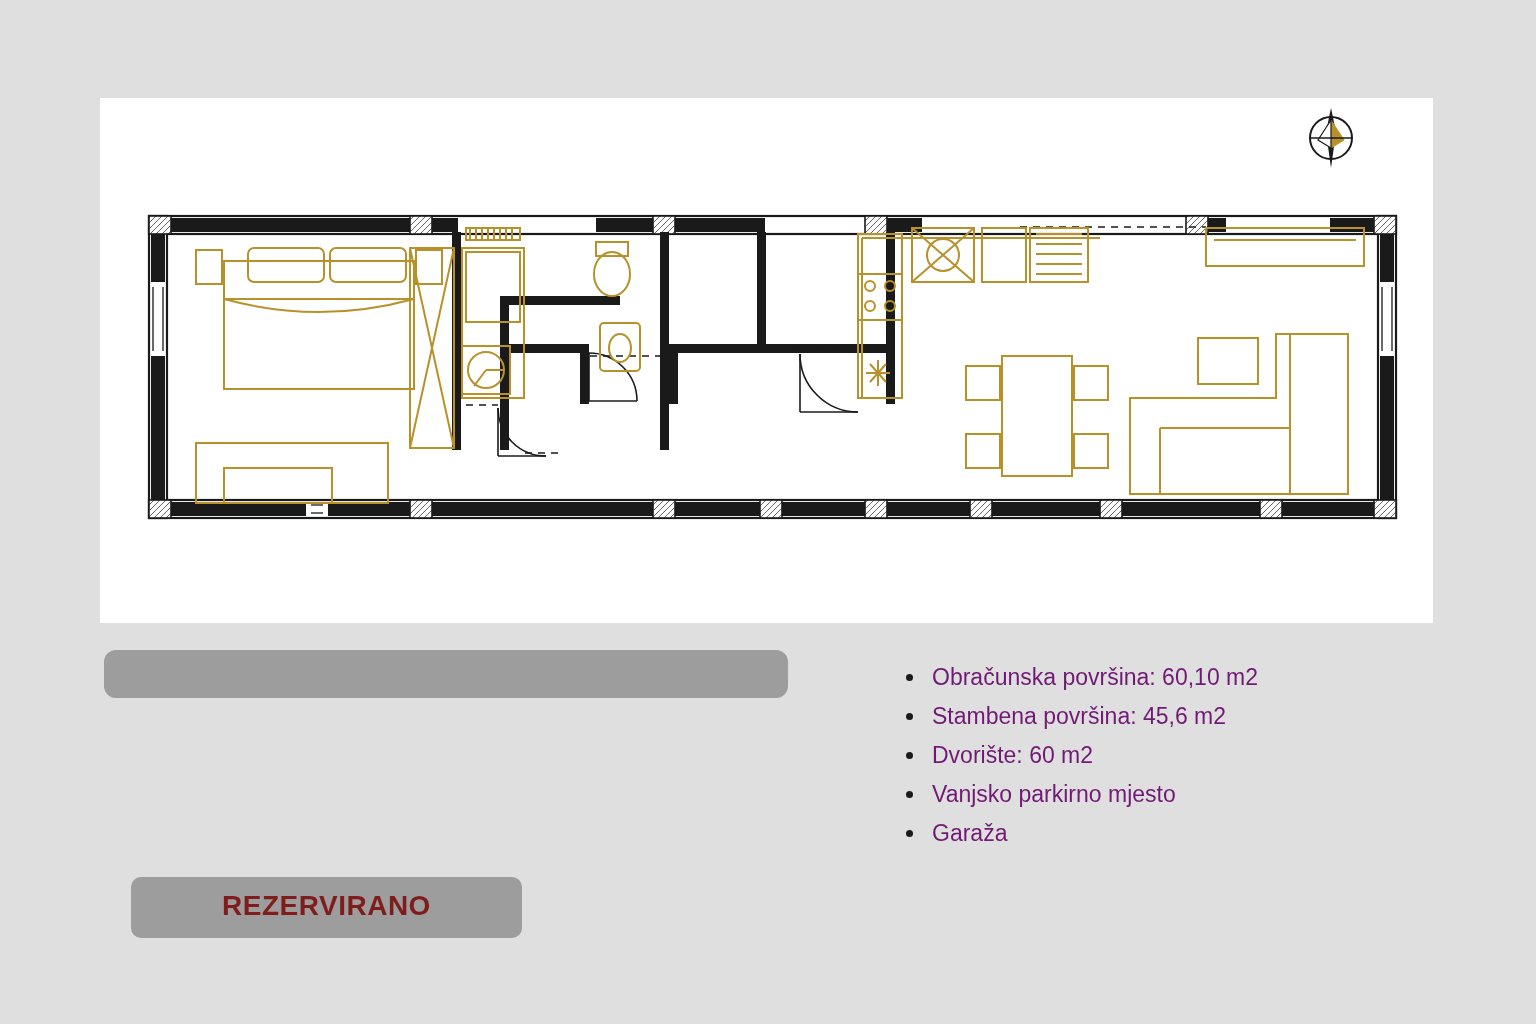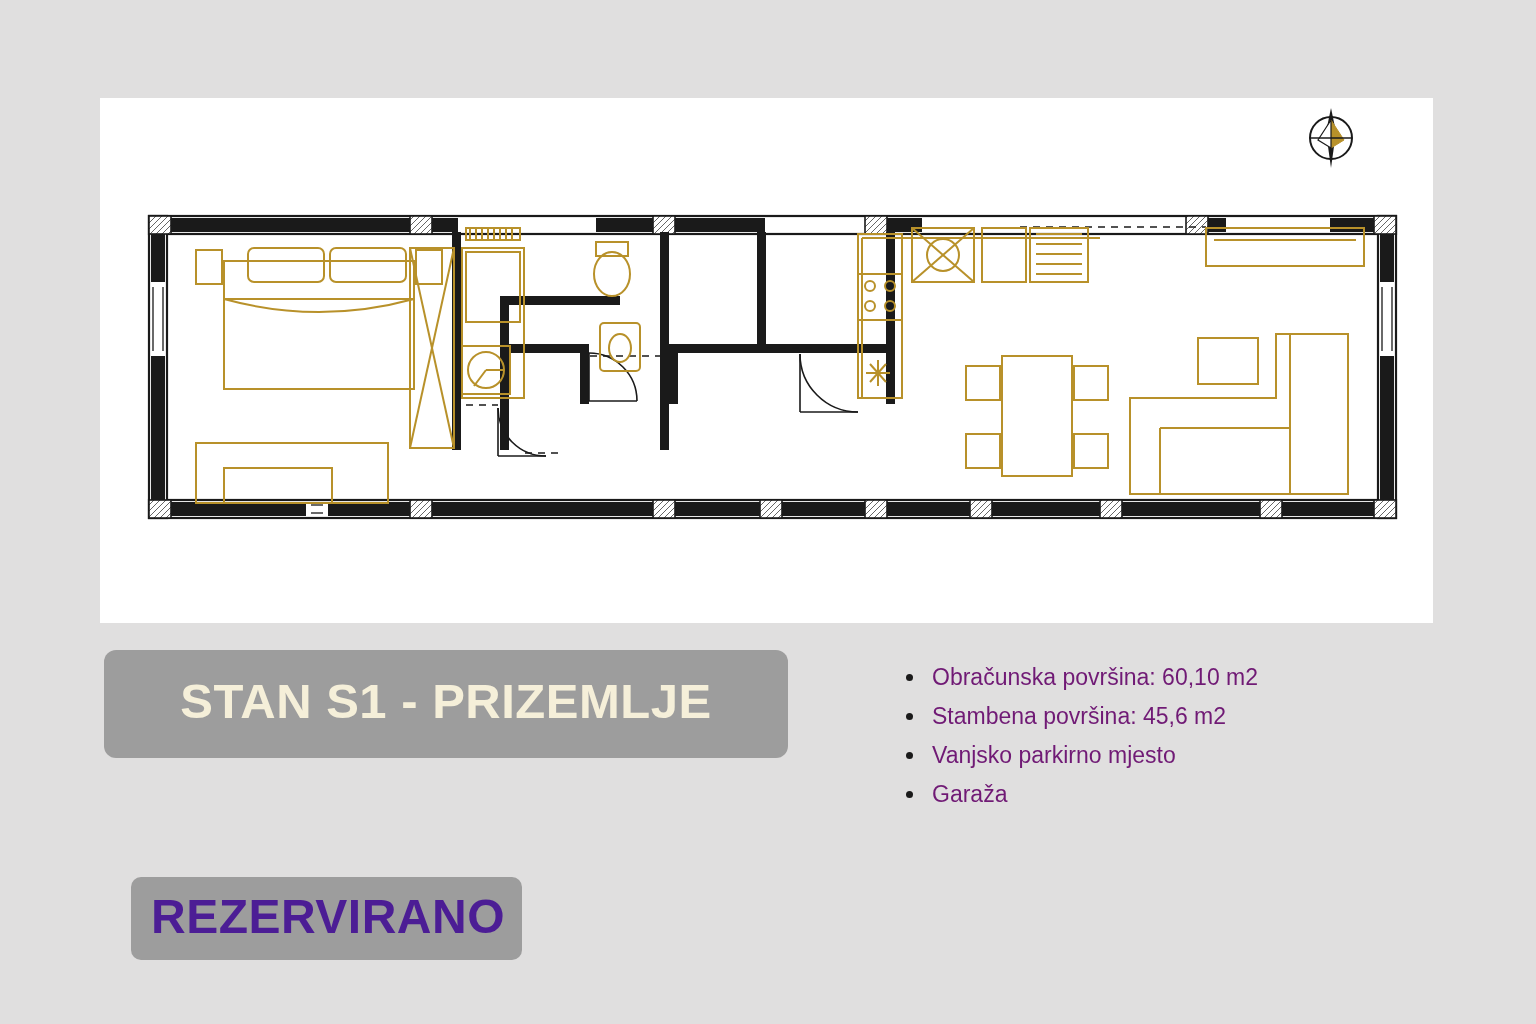--- a/index.html
+++ b/index.html
@@ -56,22 +56,22 @@
     position: absolute;
     left: 131px;
     top: 877px;
     width: 391px;
     background: #9d9d9d;
     border-radius: 10px;
     padding: 14px 20px 16px 20px;
     box-sizing: border-box;
   }
   .status-text {
-    color: #4c1d95;
-    font-size: 48px;
+    color: #7f1d1d;
+    font-size: 28px;
     font-weight: bold;
     line-height: 1.1;
     text-align: center;
     letter-spacing: 0.5px;
     margin: 0;
   }
 
   
   .specs {
     position: absolute;
@@ -314,25 +314,25 @@
       <circle cx="1231" cy="40" r="21" fill="none" stroke="#1a1a1a" stroke-width="2"></circle>
       <path d="M1231,10 L1236,34 L1231,70 L1226,34 Z" fill="#1a1a1a"></path>
       <path d="M1231,22 L1244,42 L1231,50 Z" fill="#b8912a" stroke="#b8912a"></path>
       <path d="M1231,22 L1218,42 L1231,50 Z" fill="#ffffff" stroke="#1a1a1a" stroke-width="1.2"></path>
       <line x1="1210" y1="40" x2="1252" y2="40" stroke="#1a1a1a" stroke-width="1.4"></line>
     </g>
   </svg>
 </div>
 
 <div class="title-block">
-  <div class="title-text">STAN S1 - PRIZEMLJE</div>
 </div>
 
 <div class="status-block">
   <div class="status-text">REZERVIRANO</div>
 </div>
 
 <ul class="specs">
   <li>Obračunska površina: 60,10 m2</li>
   <li>Stambena površina: 45,6 m2</li>
+  <li>Dvorište: 60 m2</li>
   <li>Vanjsko parkirno mjesto</li>
   <li>Garaža</li>
 </ul>
 
 </body></html>

